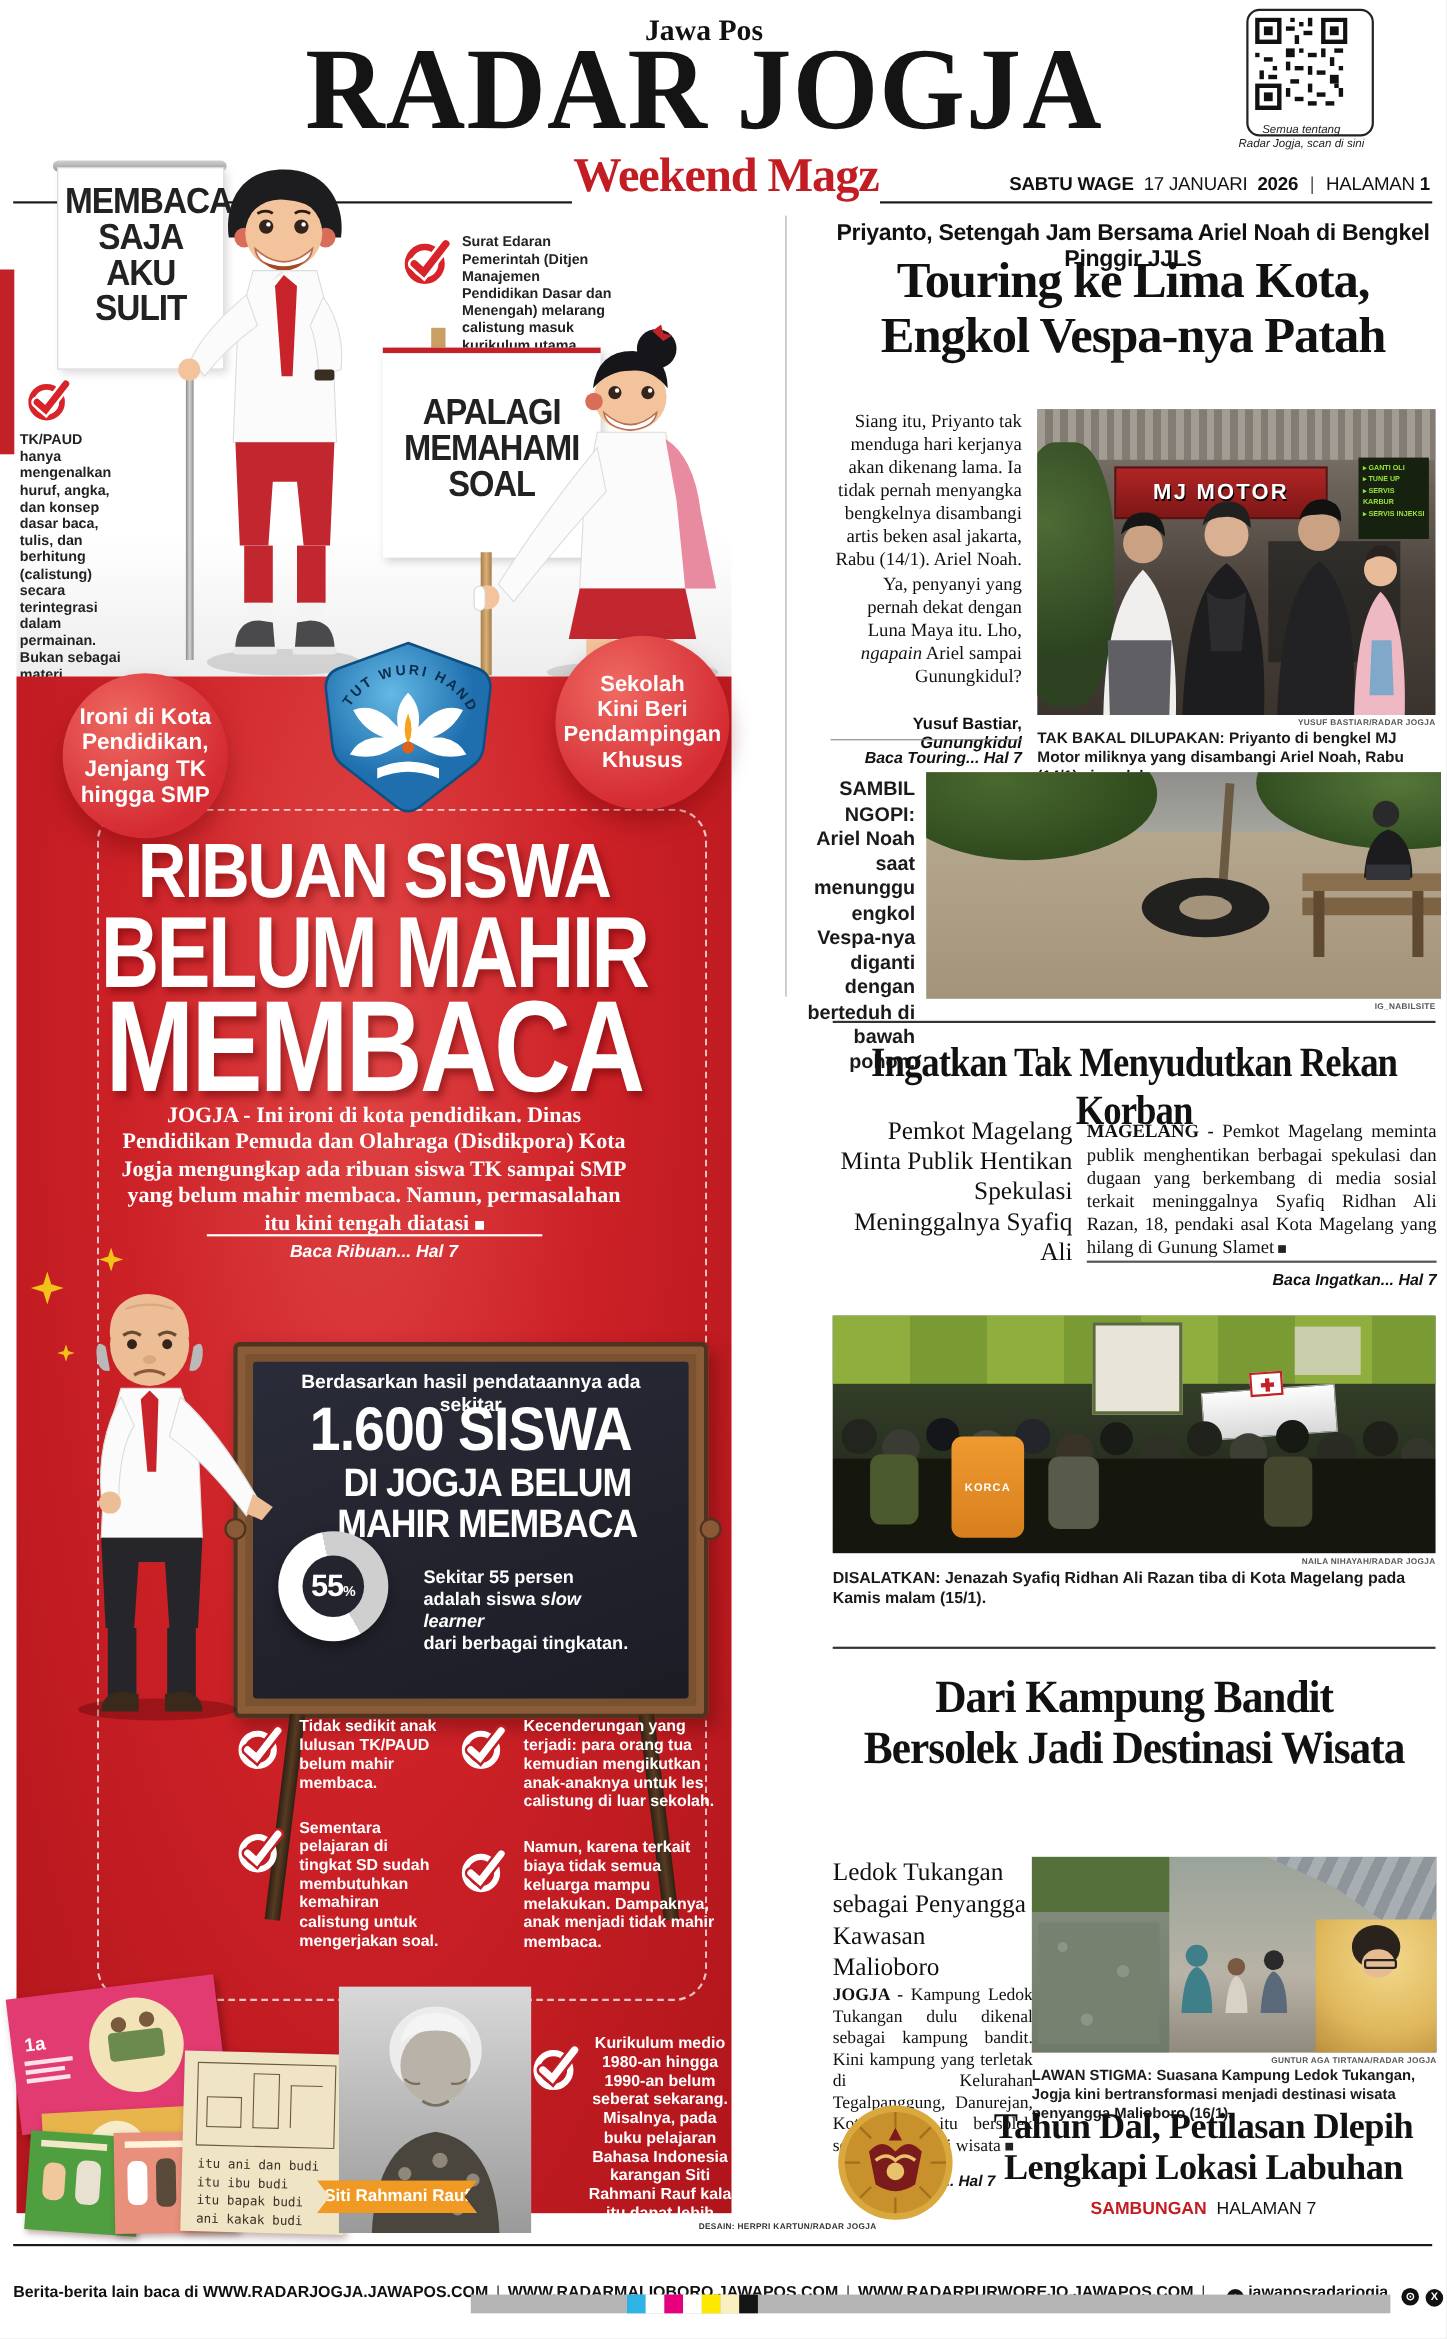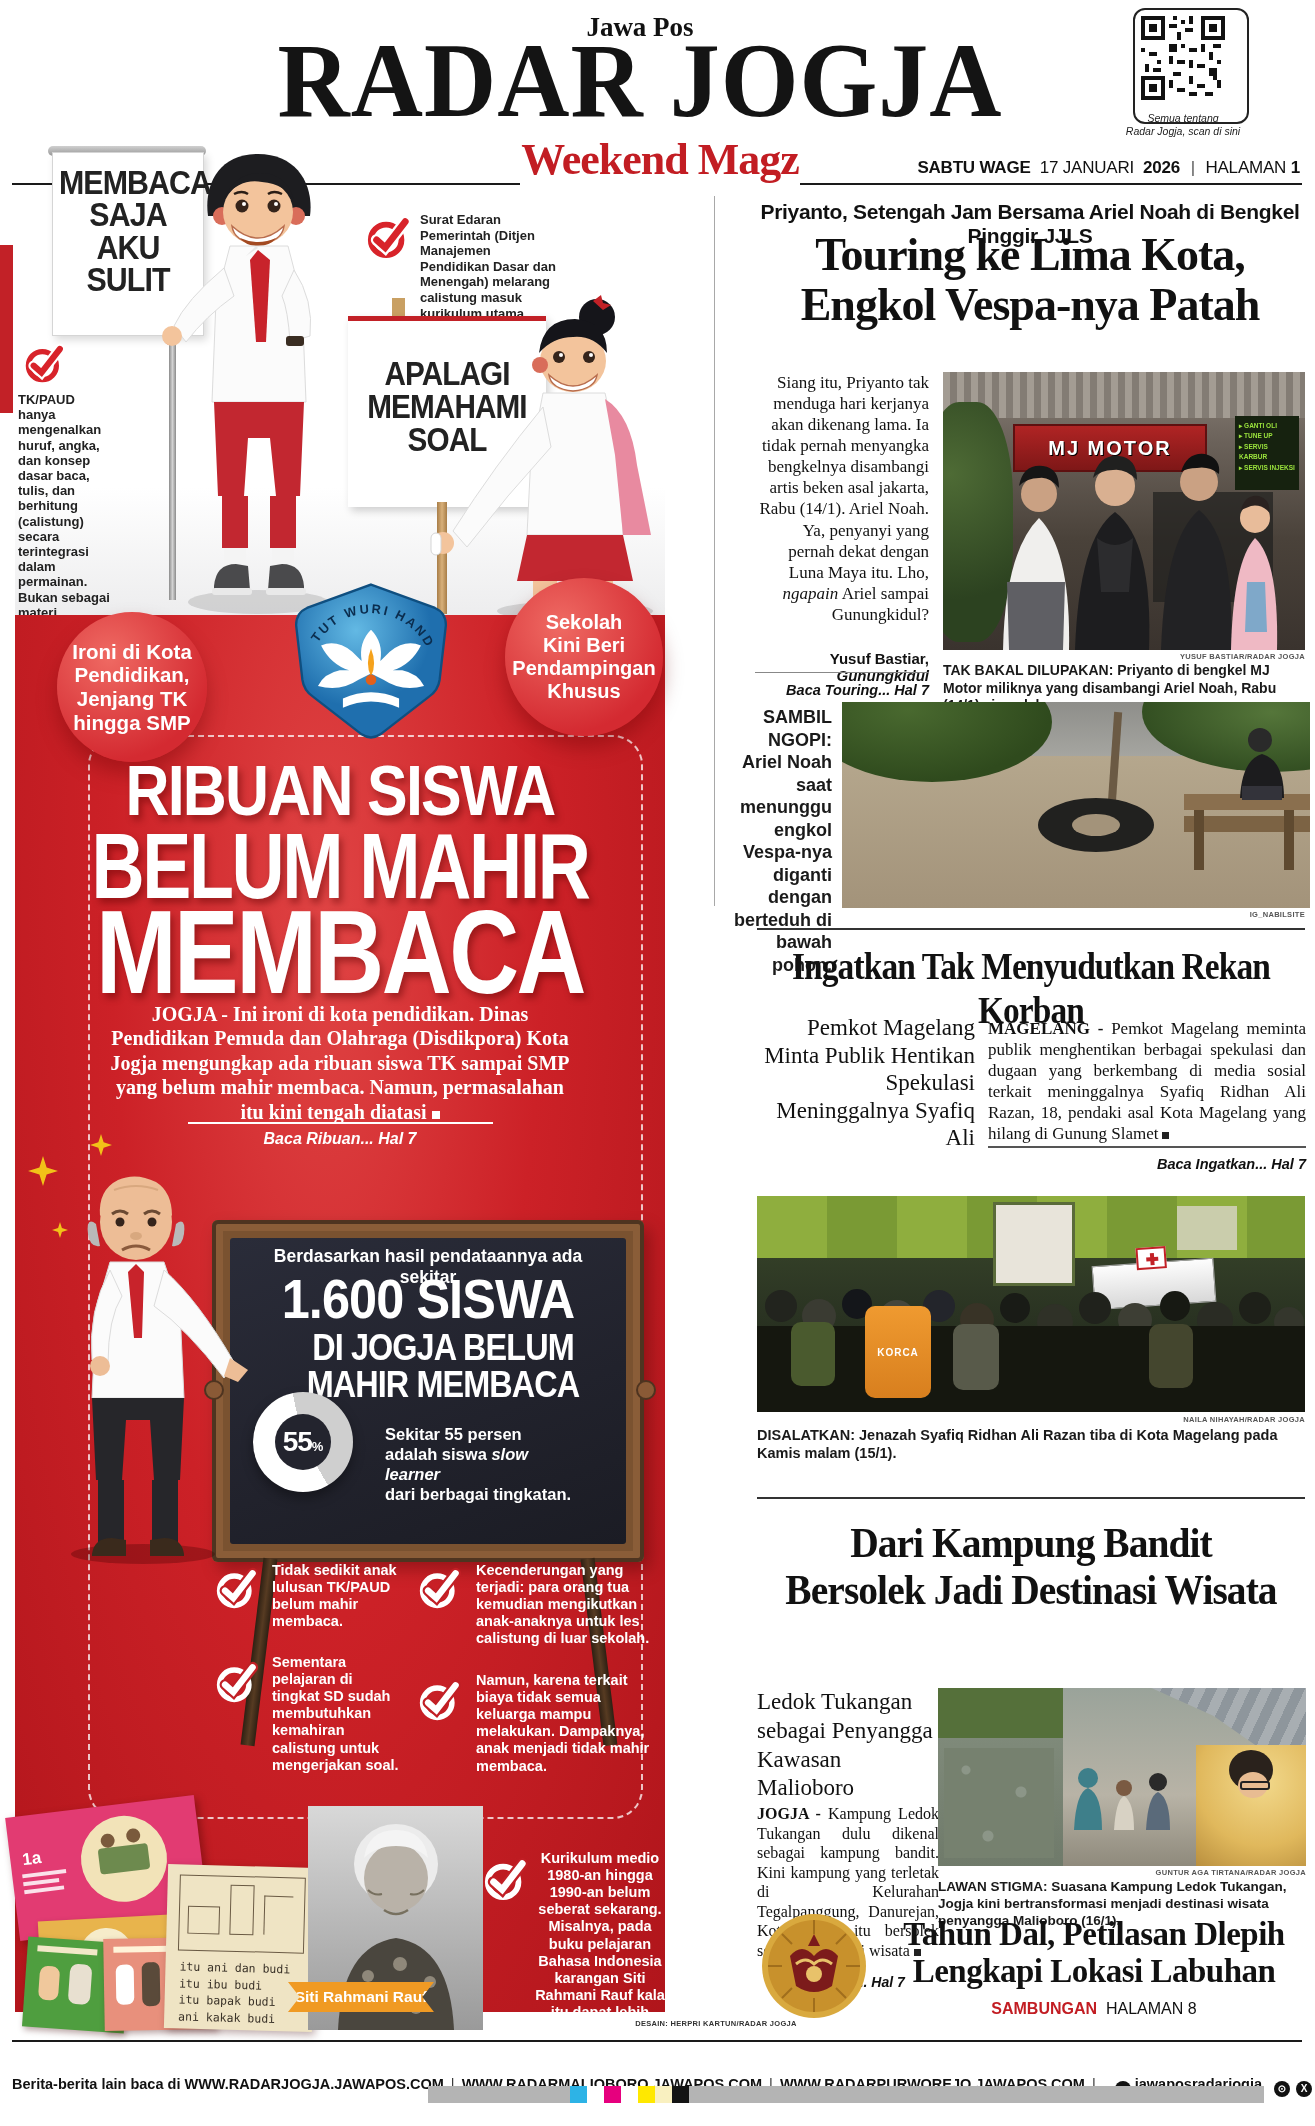--- a/index.html
+++ b/index.html
@@ -577,21 +577,21 @@
       <path d="M54 8 L54 22 M54 86 L54 100 M8 54 L22 54 M86 54 L100 54 M22 22 L32 32 M86 22 L76 32 M22 86 L32 76 M86 86 L76 76"></path>
     </g>
     <path d="M54 22 L60 34 L48 34 Z" fill="#7c1b1b"></path>
     <path d="M30 44 Q42 30 54 44 Q66 30 78 44 L72 74 Q54 86 36 74 Z" fill="#7c1b1b"></path>
     <path d="M36 52 Q46 44 54 52 Q62 44 72 52" stroke="#e8c26a" stroke-width="3" fill="none"></path>
     <circle cx="54" cy="62" r="8" fill="#e8c26a"></circle>
   </svg>
   <div class="abs serif b ctr" style="left:878px;top:1916px;width:432px;font-size:33px;line-height:1.12;letter-spacing:-0.5px;">Tahun Dal, Petilasan Dlepih Lengkapi Lokasi Labuhan</div>
   <div class="abs ctr" style="left:878px;top:2000px;width:432px;font-size:16px;">
     <span class="b" style="color:#c21d23;">SAMBUNGAN</span>&nbsp;
-    <span>HALAMAN 8</span>
+    <span>HALAMAN 7</span>
   </div>
 
   <div class="abs rule" style="left:12px;top:2040px;width:1290px;height:2px;"></div>
   <div class="abs ctr b" style="left:12px;top:2048px;width:1290px;font-size:14.5px;white-space:nowrap;margin-top:28px;">
     <span>Berita-berita lain baca di</span>&nbsp;<span>WWW.RADARJOGJA.JAWAPOS.COM</span><span class="fsep">|</span><span>WWW.RADARMALIOBORO.JAWAPOS.COM</span><span class="fsep">|</span><span>WWW.RADARPURWOREJO.JAWAPOS.COM</span><span class="fsep">|</span><span class="fic">♪</span><span>jawaposradarjogja</span><span class="fic">⊙</span><span class="fic" style="margin-left:2px;">X</span>
   </div>
 
   <div class="abs" style="left:428px;top:2086px;width:836px;height:17px;background:#b4b4b4;">
     <div class="abs" style="left:142px;top:0;width:17px;height:17px;background:#2db3e6;"></div>
     <div class="abs" style="left:159px;top:0;width:17px;height:17px;background:#ffffff;"></div>

